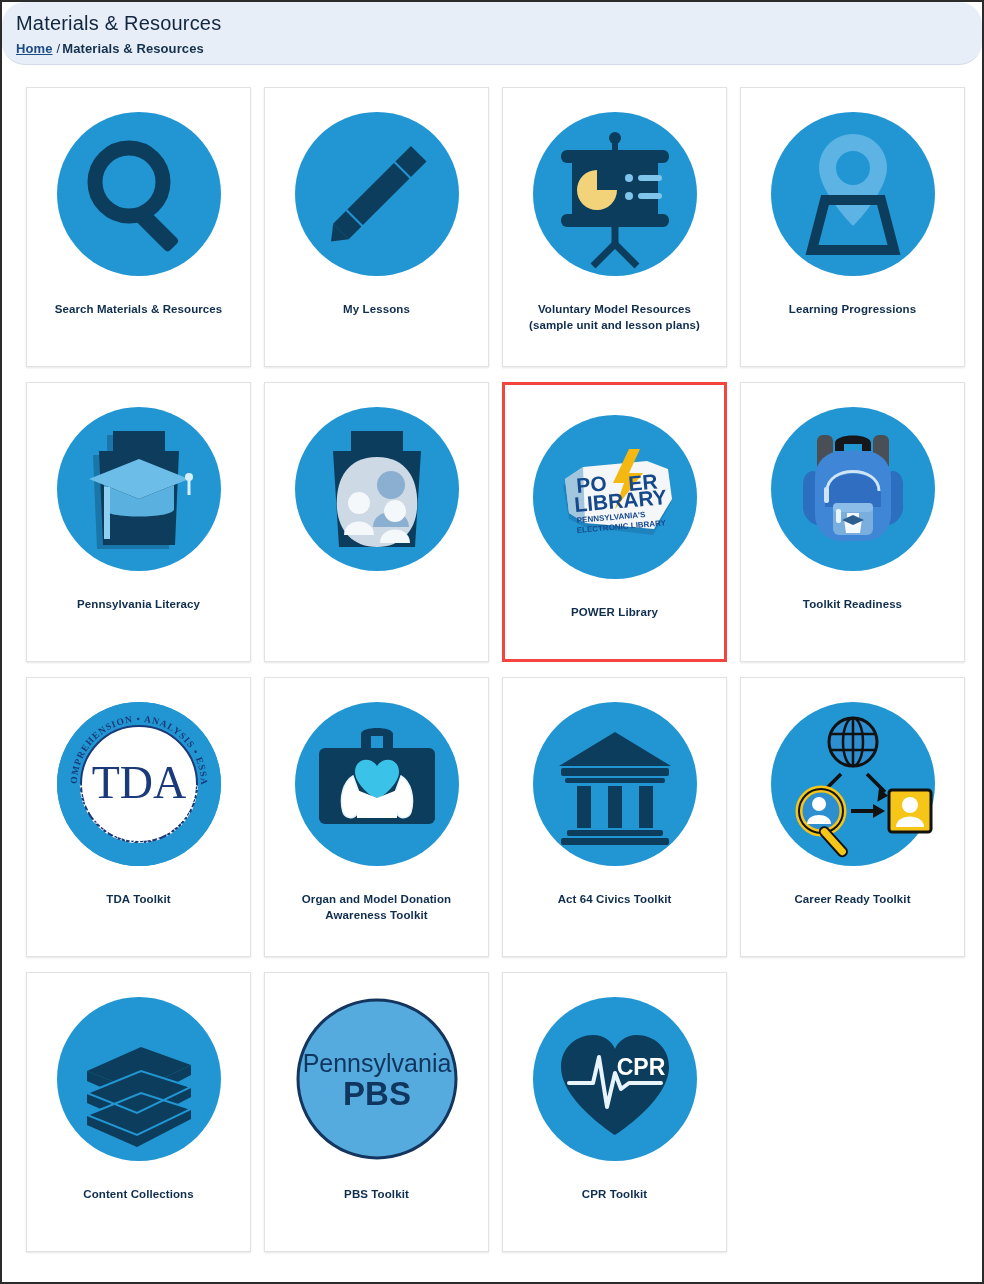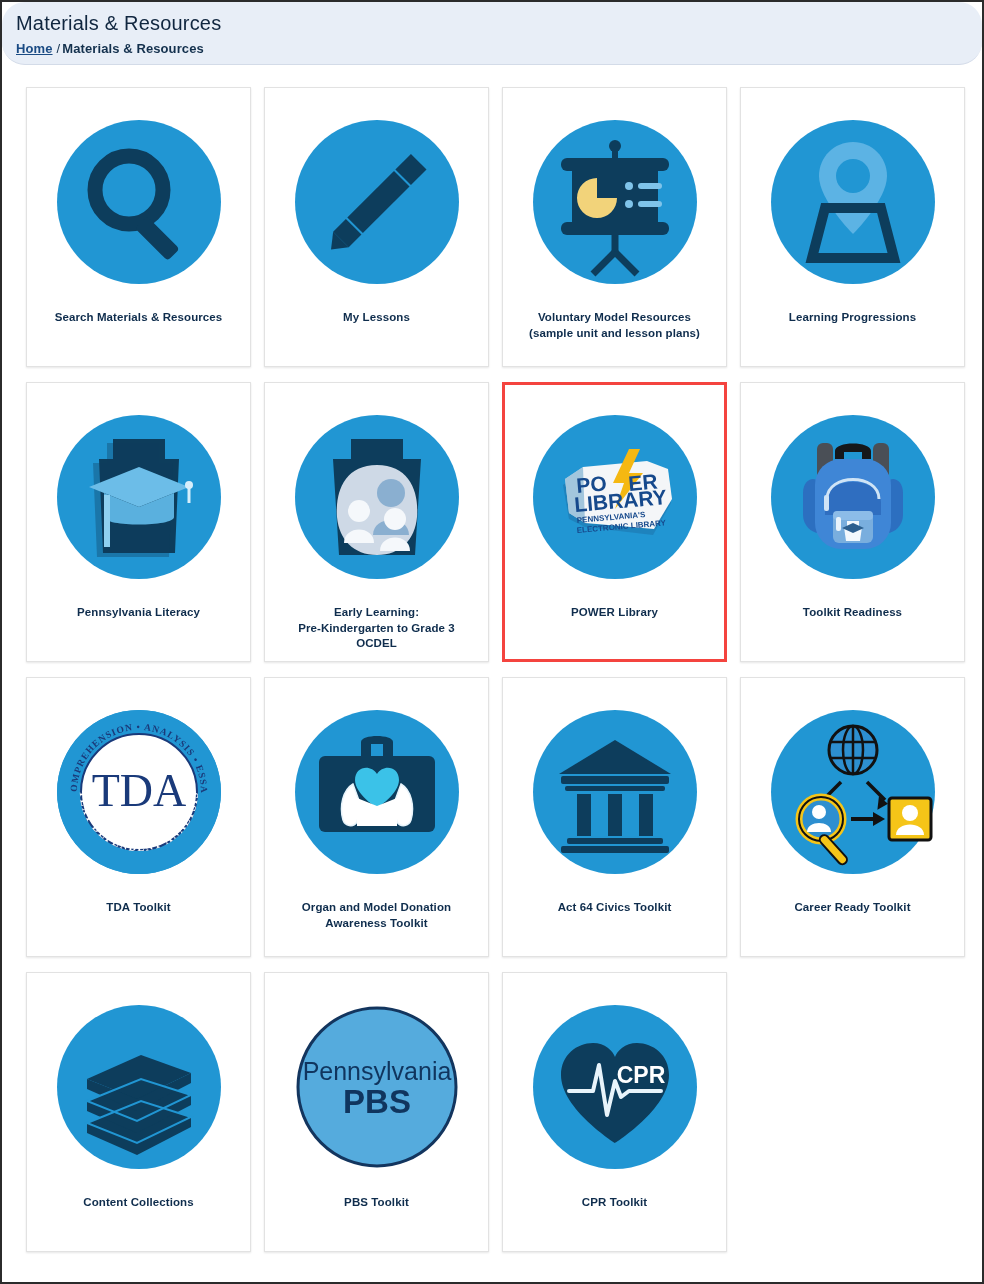--- a/index.html
+++ b/index.html
@@ -57,21 +57,21 @@
     padding: 22px 24px 14px 24px;
   }
   .tile {
     background: #ffffff;
     border: 1px solid #e2e2e2;
     box-shadow: 0 1px 2px rgba(0,0,0,.10);
     height: 280px;
     display: flex;
     flex-direction: column;
     align-items: center;
-    padding-top: 24px;
+    padding-top: 16px;
     cursor: pointer;
   }
   .tile.empty { border: none; box-shadow: none; background: transparent; cursor: default; }
   .tile.highlight {
     border: 3px solid #f4443f;
     box-shadow: none;
     padding-top: 22px;
   }
   .tile-icon {
     width: 180px; height: 180px;
@@ -188,23 +188,20 @@
           <path d="M64 32 L116 32 L116 52 L134 52 L128 148 L52 148 L46 52 L64 52 Z" fill="#0d3d5c"></path>
           <path d="M90 58 C58 58 48 84 50 110 C52 132 66 148 90 148 C114 148 128 132 130 110 C132 84 122 58 90 58 Z" fill="#ced9e6"></path>
           <circle cx="104" cy="86" r="14" fill="#8aafd0"></circle>
           <path d="M86 128 C86 108 122 108 122 128 Z" fill="#8aafd0"></path>
           <circle cx="72" cy="104" r="11" fill="#f5f8fb"></circle>
           <path d="M57 136 C57 118 87 118 87 136 Z" fill="#f5f8fb"></path>
           <circle cx="108" cy="112" r="11" fill="#f5f8fb"></circle>
           <path d="M93 144 C93 126 123 126 123 144 Z" fill="#f5f8fb"></path>
         </svg>
       </div>
-      <div class="tile-label">Early Learning:
-Pre-Kindergarten to Grade 3
-OCDEL</div>
     </div>
 
     <div class="tile highlight">
       <div class="tile-icon">
         <svg width="180" height="180" viewBox="0 0 180 180">
           <circle cx="90" cy="90" r="82" fill="#2196d3"></circle>
           <path d="M38 78 L44 112 L60 120 L128 128 L146 96 L142 66 L120 58 L60 62 Z" fill="#1b6fa8" opacity=".5"></path>
           <path d="M40 72 L58 60 L122 54 L143 62 L147 92 L129 122 L60 116 L44 106 Z" fill="#f4f6f8"></path>
           <path d="M40 72 L44 106 L60 116 L58 60 Z" fill="#6aa6cc" opacity=".6"></path>
           <polygon points="104,42 88,76 99,76 90,102 118,66 104,66 115,42" fill="#f5b812"></polygon>

